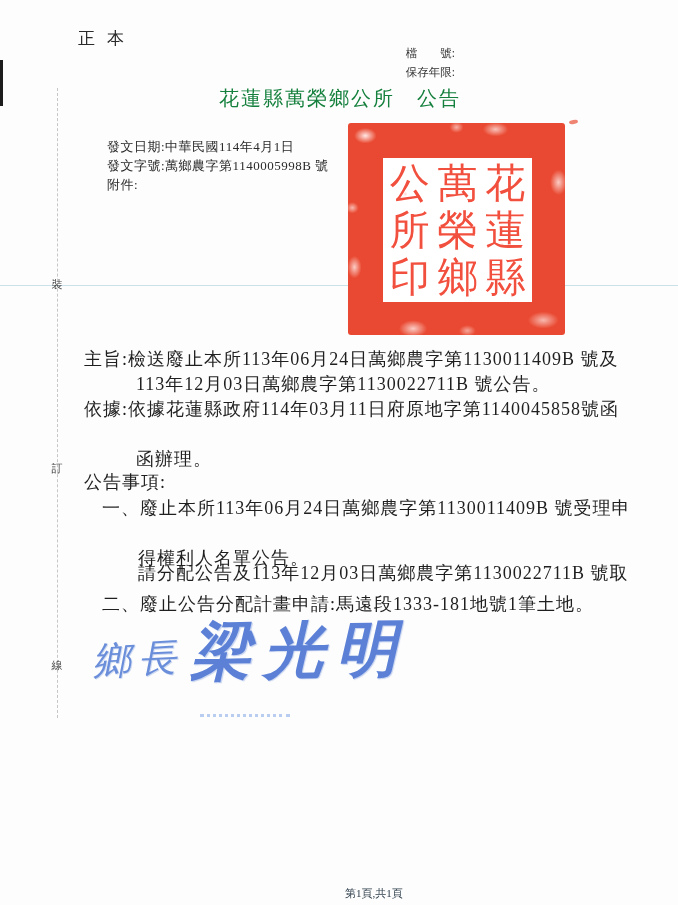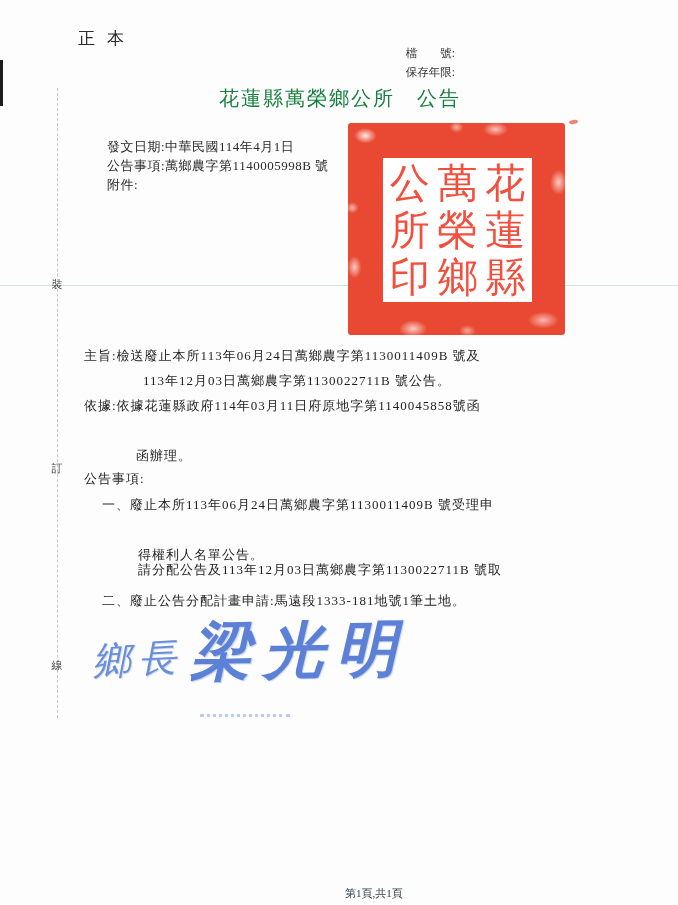--- a/index.html
+++ b/index.html
@@ -35,21 +35,21 @@
       radial-gradient(circle 3px at 15% 25%, rgba(230,75,52,.25), transparent 80%),
       radial-gradient(circle 2px at 80% 60%, rgba(230,75,52,.25), transparent 80%),
       radial-gradient(circle 3px at 45% 85%, rgba(230,75,52,.2), transparent 80%),
       #fffefe;
     display:flex;flex-direction:row-reverse;justify-content:space-between;align-items:stretch;
     padding:2px 3px;
   }
   .seal-col{display:flex;flex-direction:column;justify-content:space-between;width:48px;text-align:center;}
   .seal-char{font-size:40px;line-height:46px;color:#ef5140;font-family:"DejaVu Serif",serif;transform:scaleY(1.02);}
   
-  .body-line{position:absolute;font-size:13px;letter-spacing:1px;color:#1f1f1f;white-space:nowrap;}
+  .body-line{position:absolute;font-size:18px;letter-spacing:1px;color:#1f1f1f;white-space:nowrap;}
   
   .sig-title{position:absolute;left:92px;top:634px;font-size:38px;font-style:italic;letter-spacing:8px;
     color:#6a8ed9;transform:rotate(-3deg);white-space:nowrap;text-shadow:1px 1px 0 rgba(106,142,217,.3);}
   .sig-name{position:absolute;left:190px;top:610px;font-size:61px;font-weight:bold;font-style:italic;letter-spacing:12px;
     color:#5b80d6;transform:rotate(-1deg);white-space:nowrap;text-shadow:1px 1px 1px rgba(91,128,214,.35);}
   .sig-roman{position:absolute;left:200px;top:682px;font-size:26px;font-weight:bold;letter-spacing:1.5px;word-spacing:13px;
     color:#2f64d4;white-space:nowrap;}
   .sig-smudge{position:absolute;left:200px;top:714px;width:90px;height:0;border-bottom:3px dotted #b9cdf0;}
   
   .binding-line{position:absolute;left:57px;top:88px;height:630px;width:0;border-left:1px dashed #c6c6c6;}
@@ -77,21 +77,21 @@
   <div class="binding-mark mark-3">線</div>
 
   <div class="copy-label">正本</div>
   <div class="file-block">
     <div>檔　　號:</div>
     <div>保存年限:</div>
   </div>
   <div class="doc-title">花蓮縣萬榮鄉公所　公告</div>
 
   <div class="meta-line meta-1">發文日期:中華民國114年4月1日</div>
-  <div class="meta-line meta-2">公告事項:萬鄉農字第1140005998B 號</div>
+  <div class="meta-line meta-2">發文字號:萬鄉農字第1140005998B 號</div>
   <div class="meta-line meta-3">附件:</div>
 
   <div class="seal">
     <div class="seal-inner">
       <div class="seal-col">
         <span class="seal-char">花</span>
         <span class="seal-char">蓮</span>
         <span class="seal-char">縣</span>
       </div>
       <div class="seal-col">
@@ -101,21 +101,21 @@
       </div>
       <div class="seal-col">
         <span class="seal-char">公</span>
         <span class="seal-char">所</span>
         <span class="seal-char">印</span>
       </div>
     </div>
   </div>
 
   <div class="body-line" style="left:84px;top:347px;">主旨:檢送廢止本所113年06月24日萬鄉農字第1130011409B 號及</div>
-  <div class="body-line" style="left:143px;top:372px;">113年12月03日萬鄉農字第1130022711B 號公告。</div>
+  <div class="body-line" style="left:136px;top:372px;">113年12月03日萬鄉農字第1130022711B 號公告。</div>
   <div class="body-line" style="left:84px;top:397px;">依據:依據花蓮縣政府114年03月11日府原地字第1140045858號函</div>
   <div class="body-line" style="left:136px;top:447px;">函辦理。</div>
   <div class="body-line" style="left:84px;top:470px;">公告事項:</div>
   <div class="body-line" style="left:102px;top:496px;">一、廢止本所113年06月24日萬鄉農字第1130011409B 號受理申</div>
   <div class="body-line" style="left:138px;top:521px;margin-top:40px;">請分配公告及113年12月03日萬鄉農字第1130022711B 號取</div>
   <div class="body-line" style="left:138px;top:546px;">得權利人名單公告。</div>
   <div class="body-line" style="left:102px;top:592px;">二、廢止公告分配計畫申請:馬遠段1333-181地號1筆土地。</div>
 
   <div class="sig-title">鄉長</div>
   <div class="sig-name">梁光明</div>

